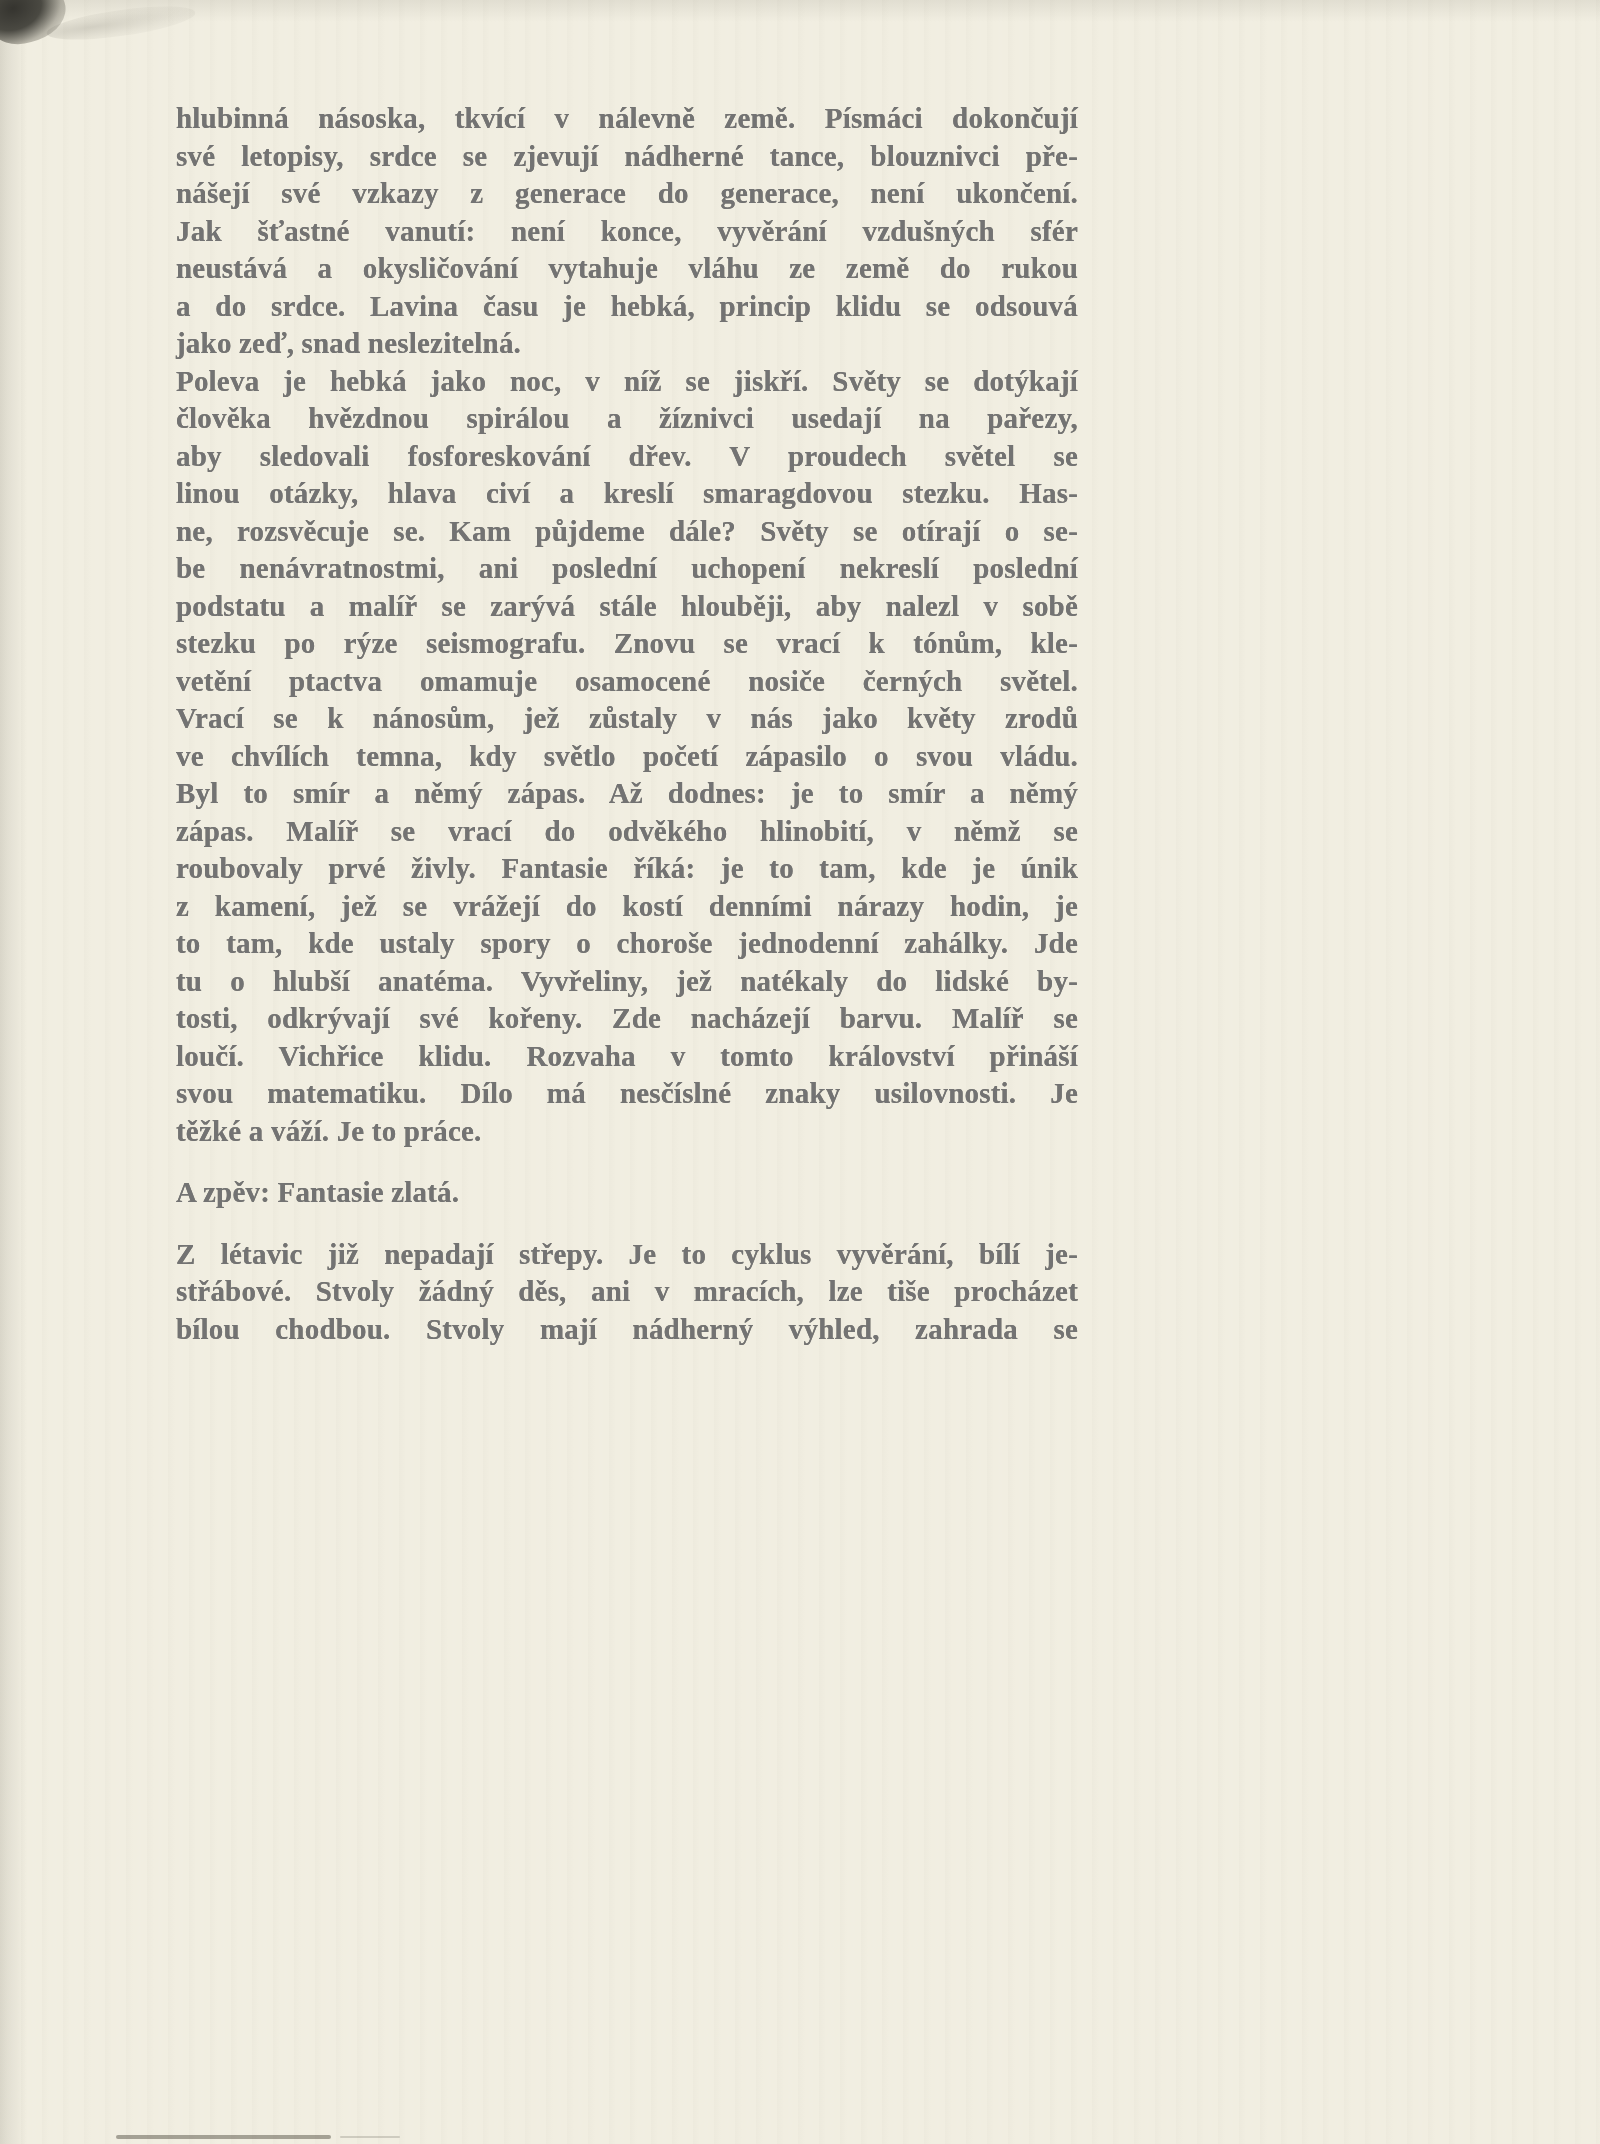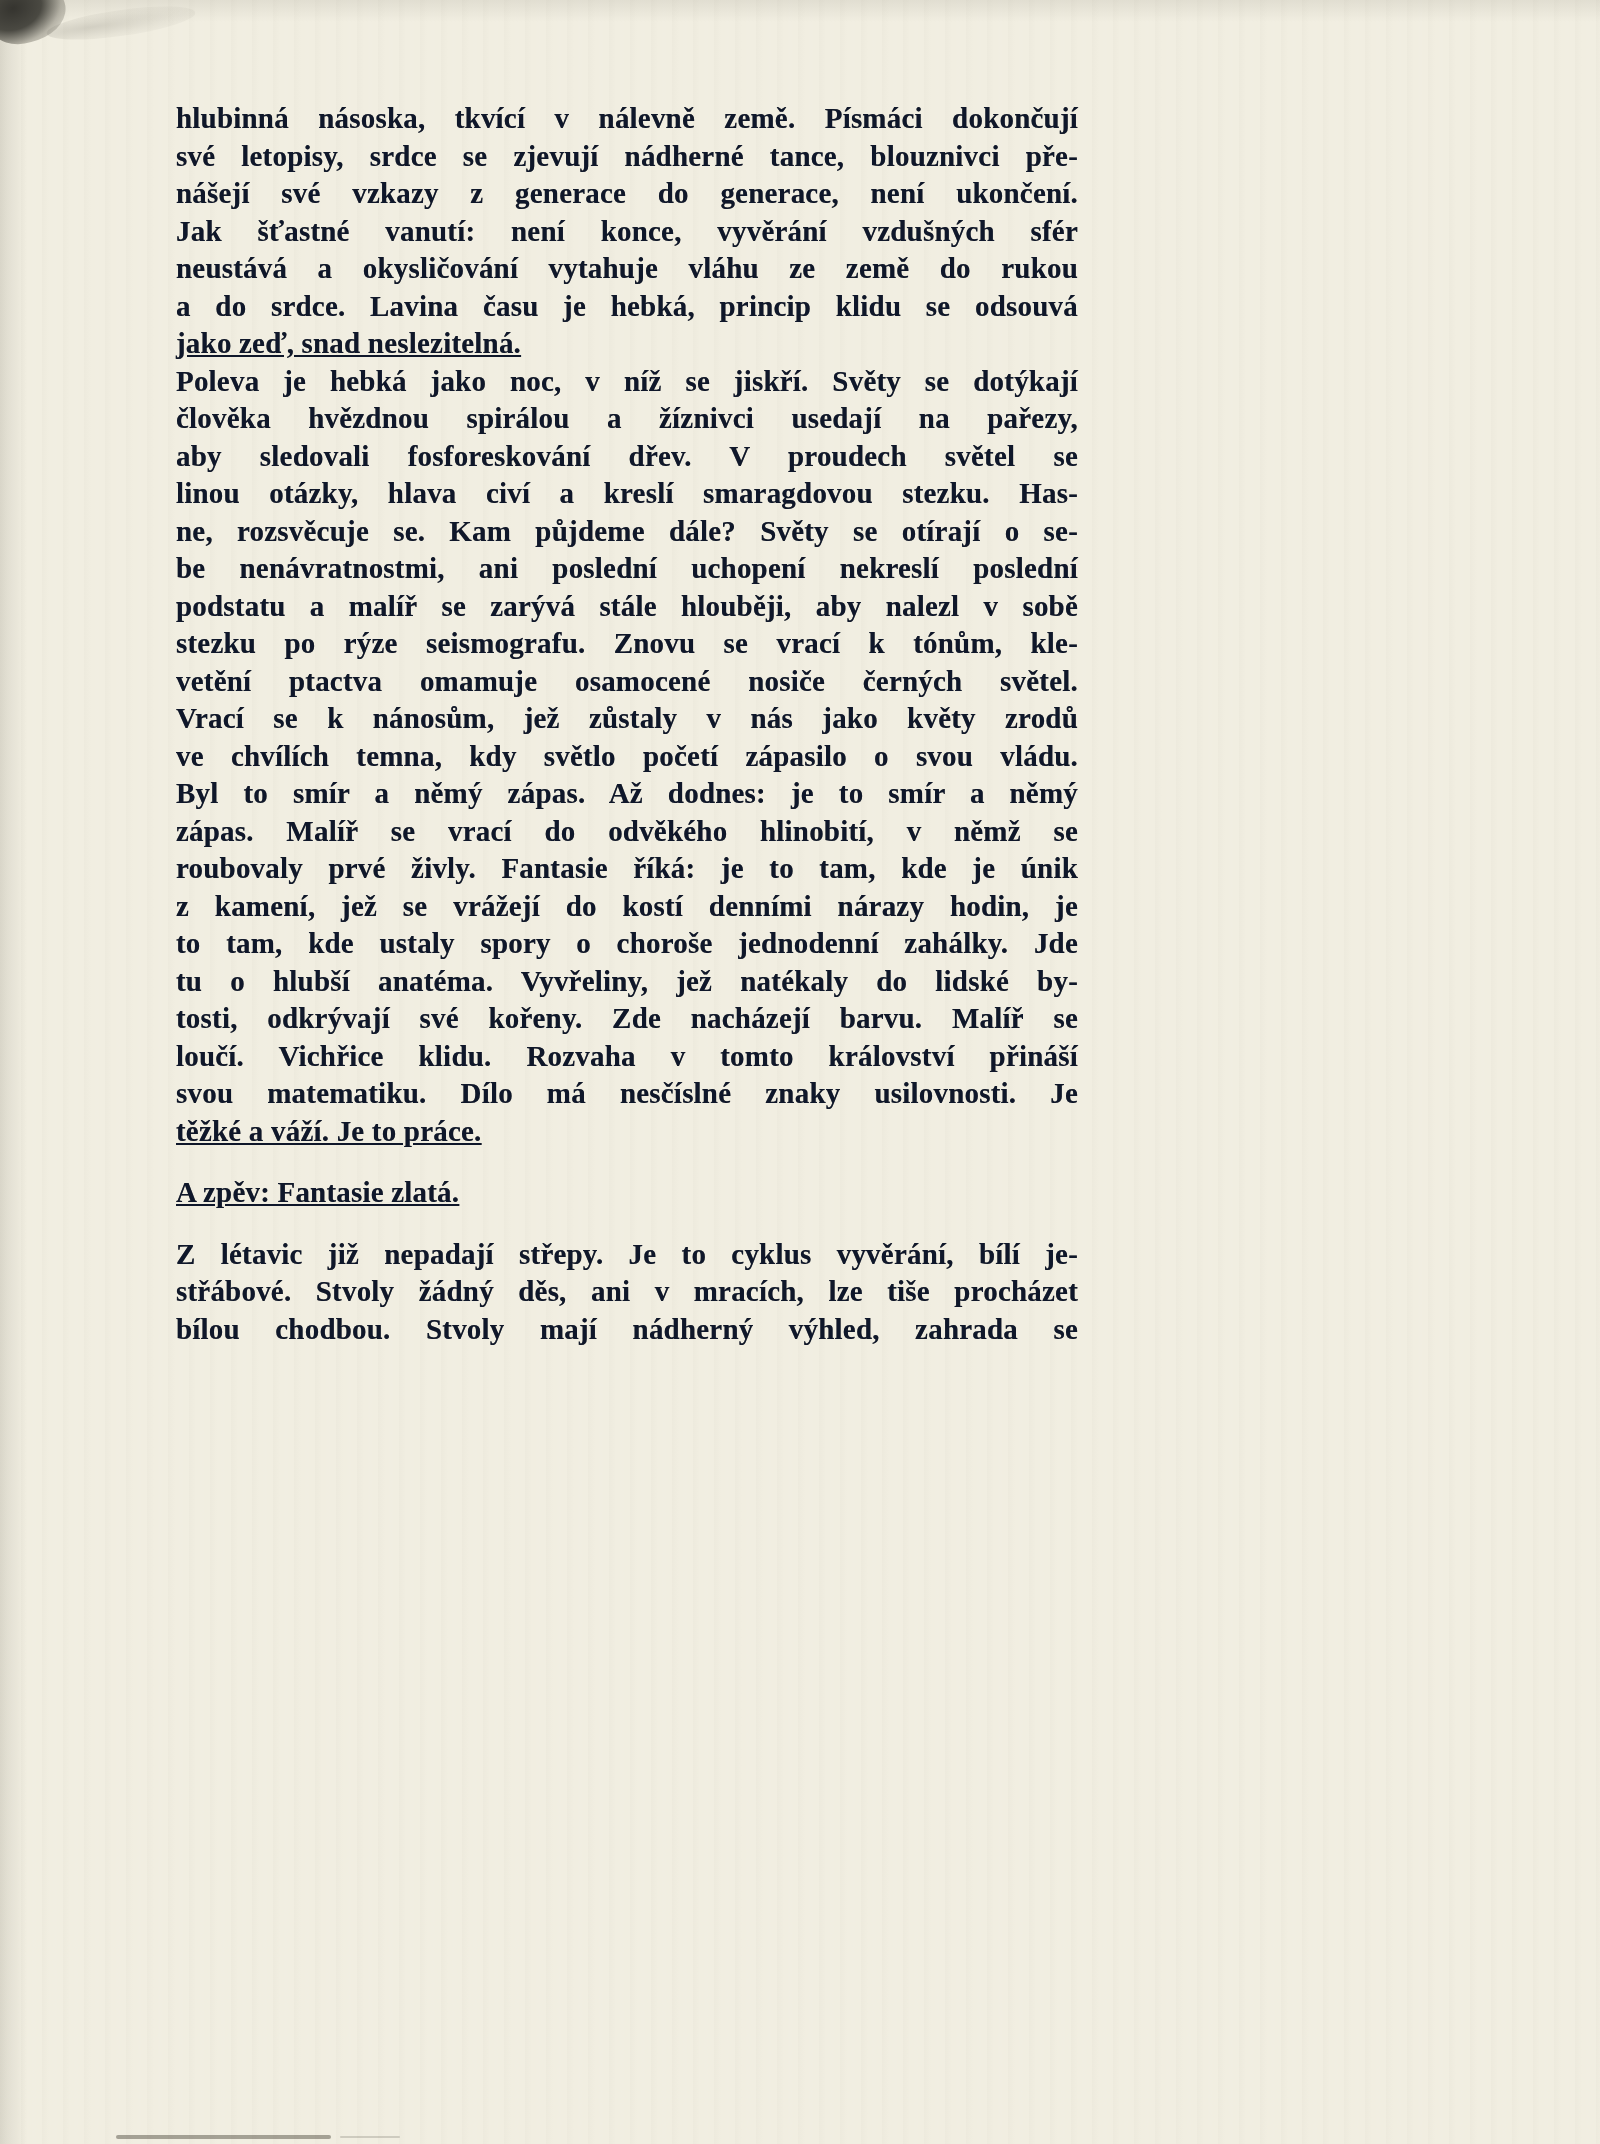--- a/index.html
+++ b/index.html
@@ -86,33 +86,32 @@
     background: rgba(70, 66, 56, 0.2);
   }
   .text-block {
     position: absolute;
     left: 176px;
     top: 100px;
     width: 902px;
     font-size: 29px;
     line-height: 37.5px;
     font-weight: 700;
-    color: #0f172a;
+    color: #737373;
     letter-spacing: 0.2px;
     text-shadow: 0 0 0.5px rgba(38, 36, 30, 0.55);
   }
   .paragraph { margin: 0; }
   .paragraph.gap { margin-top: 24px; }
   .line {
     text-align: justify;
     text-align-last: justify;
   }
   .line.no-just {
     text-align-last: left;
-    text-decoration: underline;
   }
 </style>
 </head>
 <body>
 
 <div class="page">
   <div class="scan-texture"></div>
   <div class="edge-shade-top"></div>
   <div class="edge-shade-left"></div>
   <div class="corner-ink-smudge"></div>

